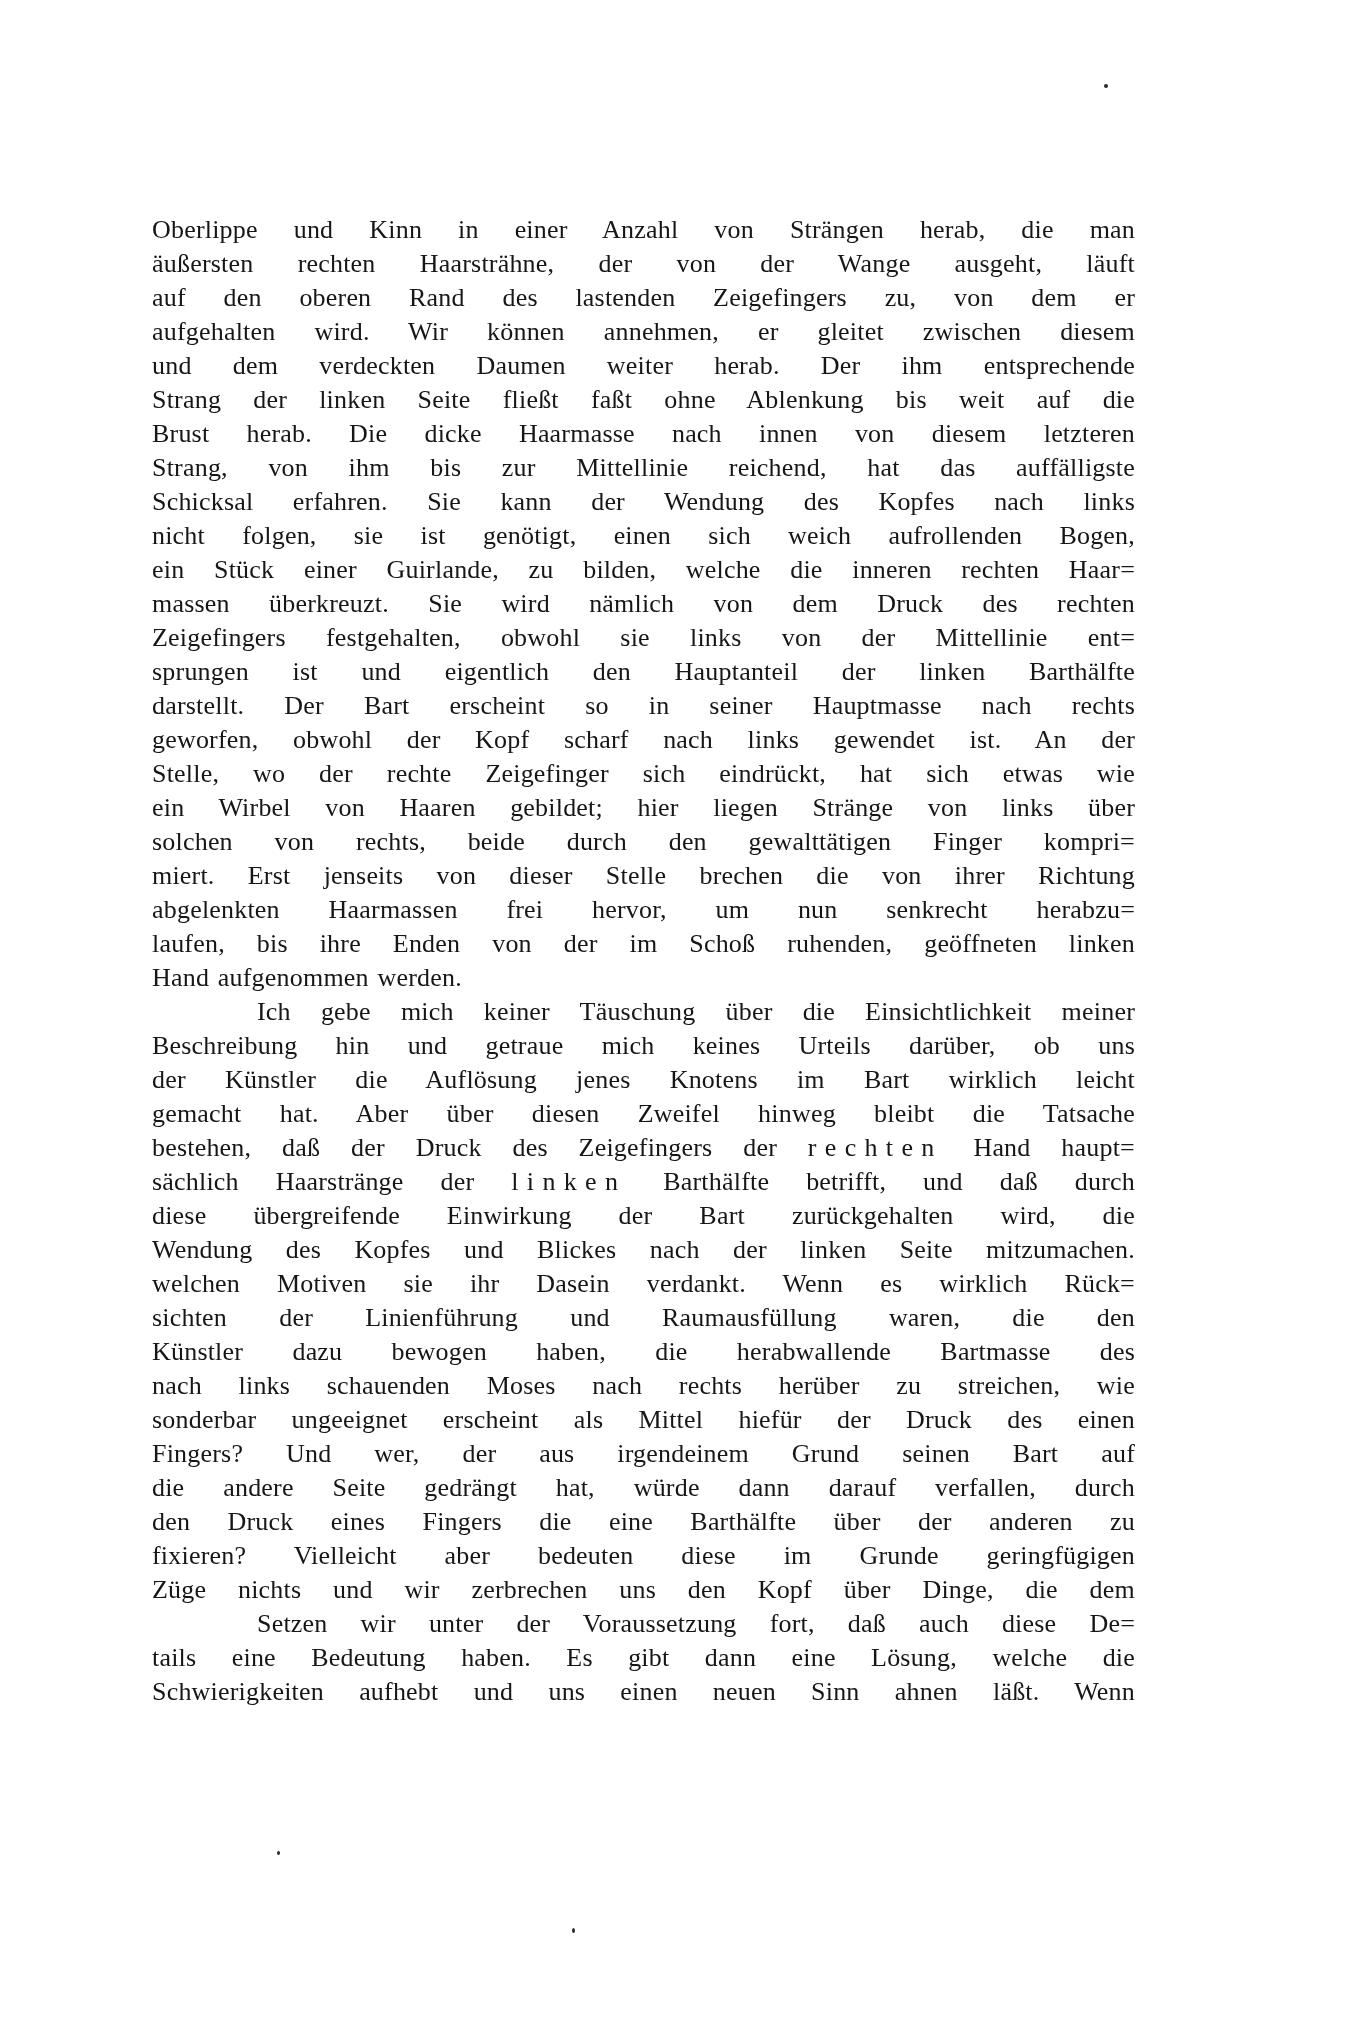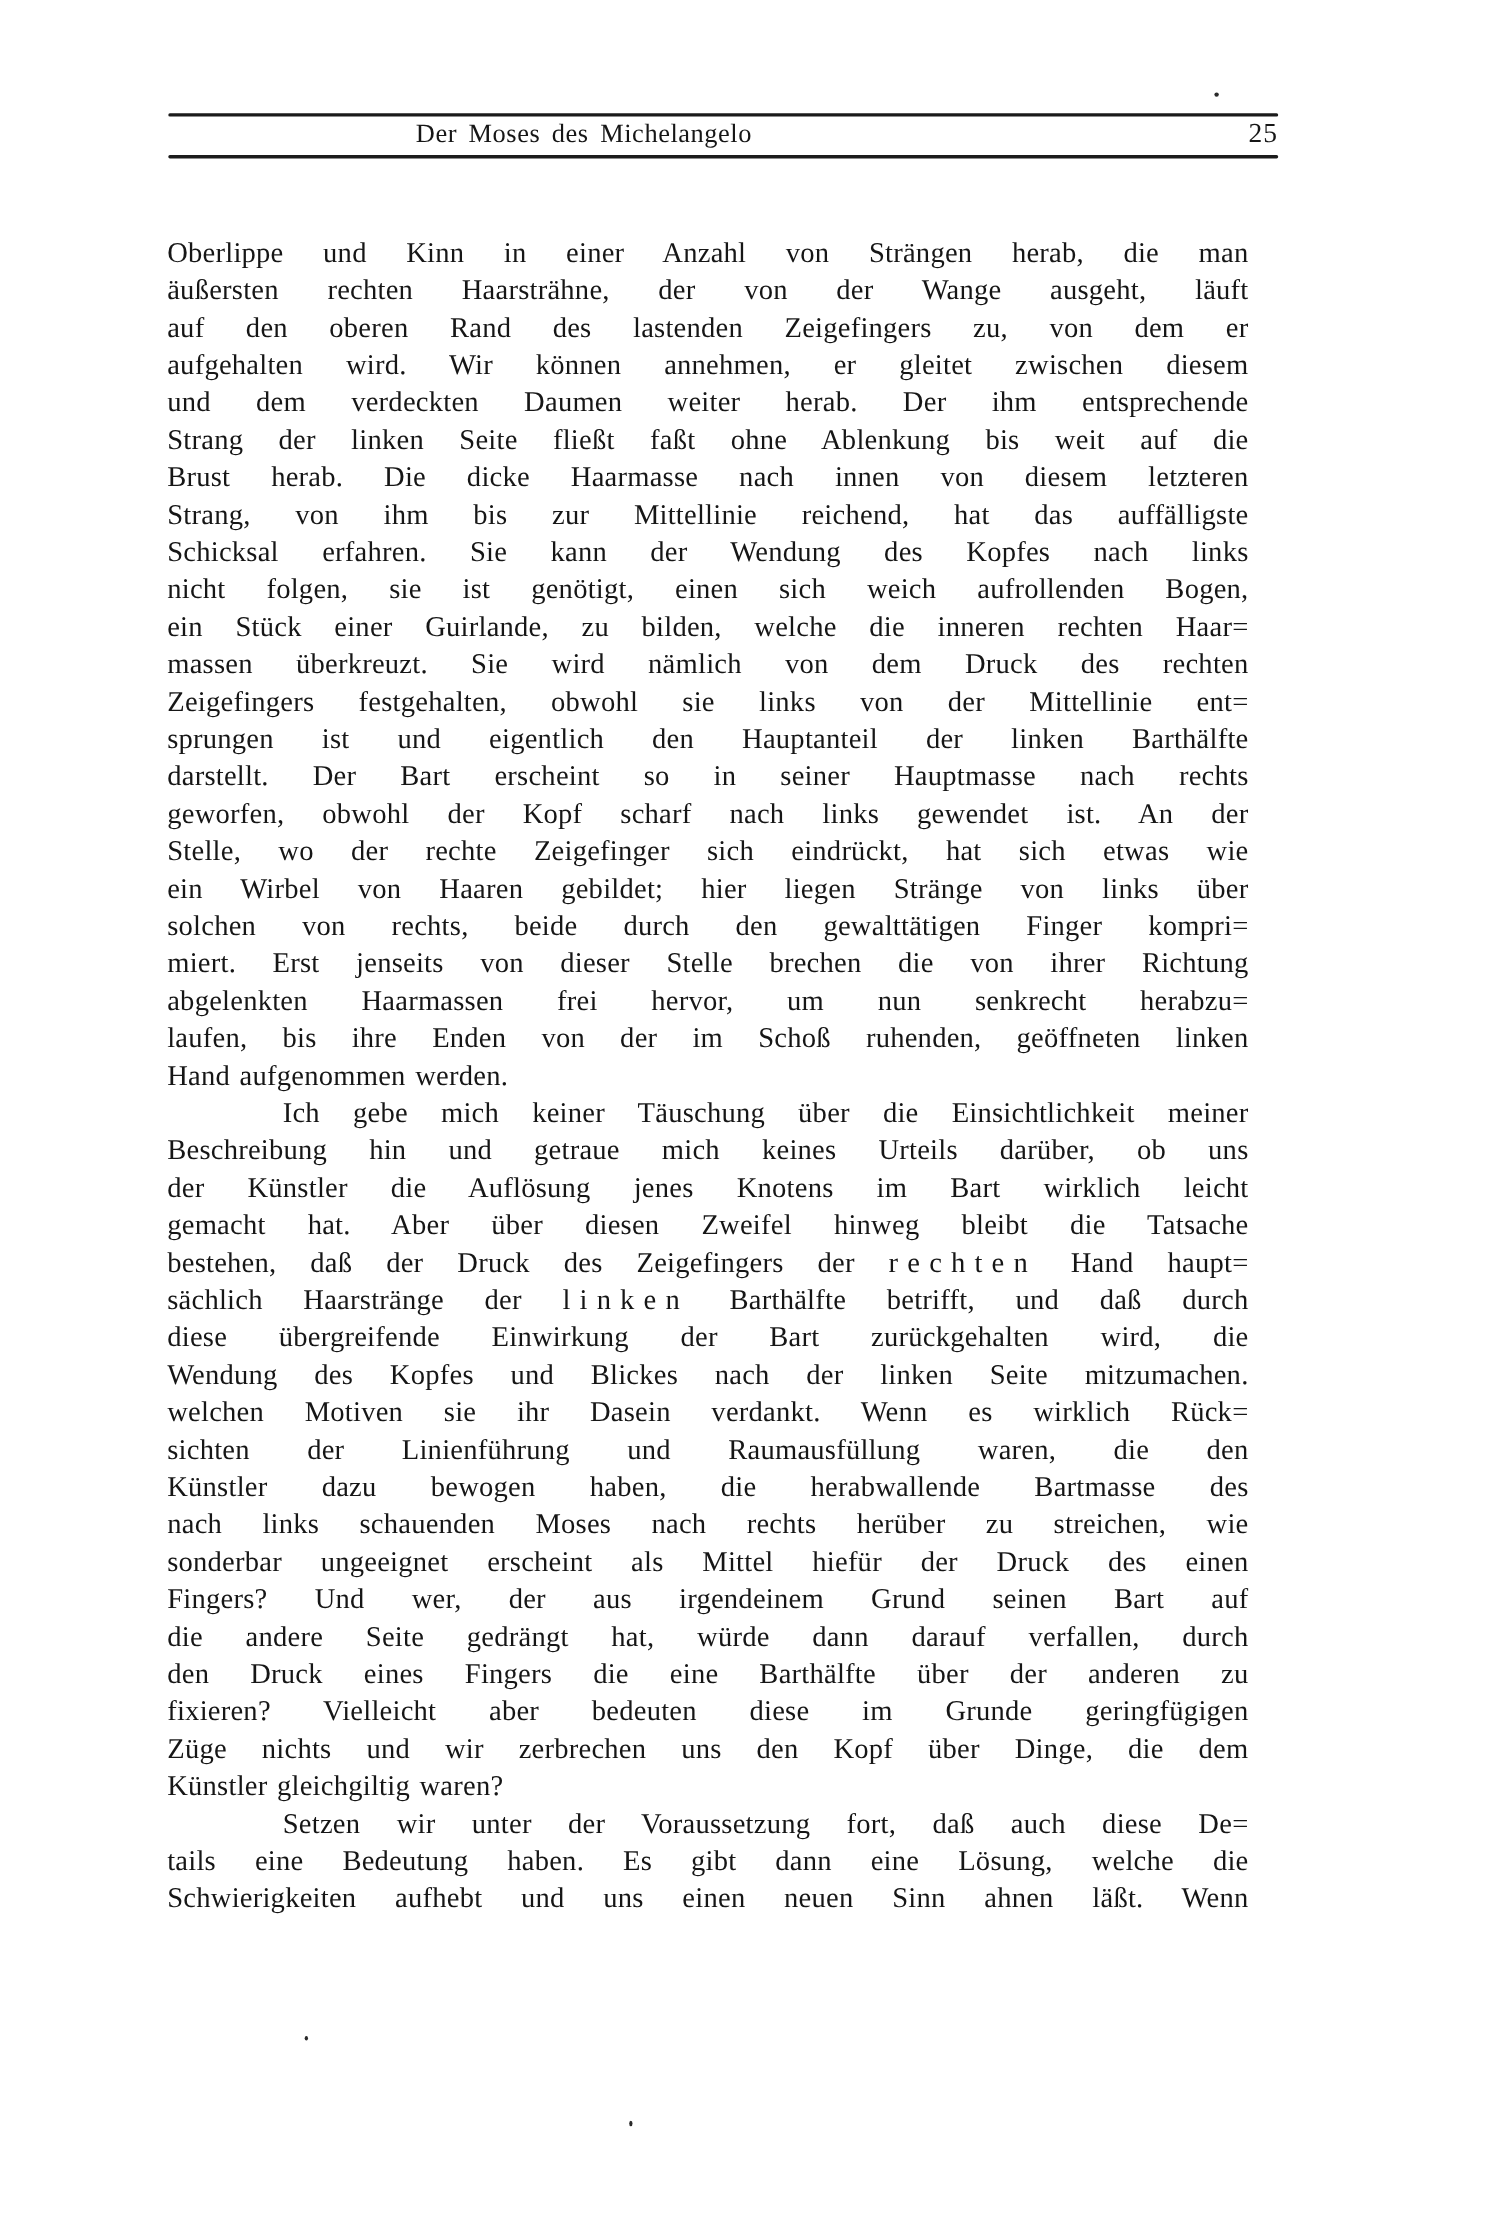--- a/index.html
+++ b/index.html
@@ -85,28 +85,20 @@
   }
   .speck-a { left: 1104px; top: 84px;  width: 4px; height: 4px; }
   .speck-b { left: 277px;  top: 1851px; width: 3px; height: 4px; }
   .speck-c { left: 572px;  top: 1928px; width: 3px; height: 5px; }
 </style>
 </head>
 <body>
 
 <div class="page">
 
-  <header class="running-header">
-    <div class="rule"></div>
-    <div class="header-row">
-      <span class="header-title">Der Moses des Michelangelo</span>
-      <span class="page-number">25</span>
-    </div>
-    <div class="rule"></div>
-  </header>
 
   <main class="body-text">
       <div class="paragraph">
         <div class="line"><span>Oberlippe und Kinn in einer Anzahl von Strängen herab, die man</span></div>
         <div class="line"><span>äußersten rechten Haarsträhne, der von der Wange ausgeht, läuft</span></div>
         <div class="line"><span>auf den oberen Rand des lastenden Zeigefingers zu, von dem er</span></div>
         <div class="line"><span>aufgehalten wird. Wir können annehmen, er gleitet zwischen diesem</span></div>
         <div class="line"><span>und dem verdeckten Daumen weiter herab. Der ihm entsprechende</span></div>
         <div class="line"><span>Strang der linken Seite fließt faßt ohne Ablenkung bis weit auf die</span></div>
         <div class="line"><span>Brust herab. Die dicke Haarmasse nach innen von diesem letzteren</span></div>
@@ -139,21 +131,20 @@
         <div class="line"><span>welchen Motiven sie ihr Dasein verdankt. Wenn es wirklich Rück=</span></div>
         <div class="line"><span>sichten der Linienführung und Raumausfüllung waren, die den</span></div>
         <div class="line"><span>Künstler dazu bewogen haben, die herabwallende Bartmasse des</span></div>
         <div class="line"><span>nach links schauenden Moses nach rechts herüber zu streichen, wie</span></div>
         <div class="line"><span>sonderbar ungeeignet erscheint als Mittel hiefür der Druck des einen</span></div>
         <div class="line"><span>Fingers? Und wer, der aus irgendeinem Grund seinen Bart auf</span></div>
         <div class="line"><span>die andere Seite gedrängt hat, würde dann darauf verfallen, durch</span></div>
         <div class="line"><span>den Druck eines Fingers die eine Barthälfte über der anderen zu</span></div>
         <div class="line"><span>fixieren? Vielleicht aber bedeuten diese im Grunde geringfügigen</span></div>
         <div class="line"><span>Züge nichts und wir zerbrechen uns den Kopf über Dinge, die dem</span></div>
-        <div class="line endpara"><span>Künstler gleichgiltig waren?</span></div>
       </div>
       <div class="paragraph">
         <div class="line indent"><span>Setzen wir unter der Voraussetzung fort, daß auch diese De=</span></div>
         <div class="line"><span>tails eine Bedeutung haben. Es gibt dann eine Lösung, welche die</span></div>
         <div class="line"><span>Schwierigkeiten aufhebt und uns einen neuen Sinn ahnen läßt. Wenn</span></div>
       </div>
     </main>
 
   <div class="speck speck-a"></div>
   <div class="speck speck-b"></div>

